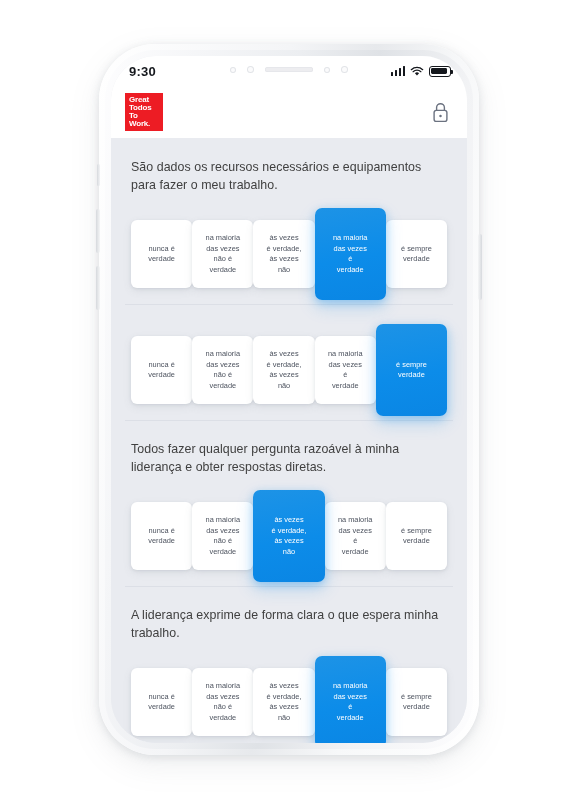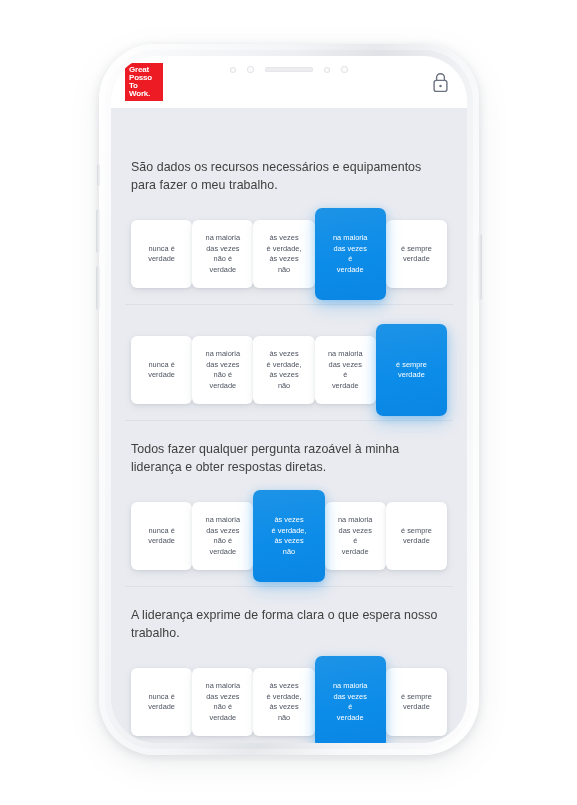--- a/index.html
+++ b/index.html
@@ -247,33 +247,52 @@
     <div class="phone-inner-ring"></div>
 
     <div class="btn-silent"></div>
     <div class="btn-vol-up"></div>
     <div class="btn-vol-dn"></div>
     <div class="btn-power"></div>
 
     <div class="phone-bezel">
       <div class="screen">
 
+        <div class="statusbar">
+          <div class="clock">9:30</div>
+          <div class="status-icons">
+            <span class="sig">
+                <i></i>
+                <i></i>
+                <i></i>
+                <i></i>
+              </span>
+            <svg class="wifi" viewBox="0 0 16 12">
+              <path d="M8 10.6 L5.6 7.9 a3.6 3.6 0 0 1 4.8 0 Z" fill="#15181d"></path>
+              <path d="M3.6 6.2 a6.4 6.4 0 0 1 8.8 0" stroke="#15181d" stroke-width="1.5" fill="none" stroke-linecap="round"></path>
+              <path d="M1.5 3.9 a9.6 9.6 0 0 1 13 0" stroke="#15181d" stroke-width="1.5" fill="none" stroke-linecap="round"></path>
+            </svg>
+            <span class="batt">
+                <span></span>
+              </span>
+          </div>
+        </div>
 
         <div class="notch">
           <span class="sensor sm"></span>
           <span class="sensor"></span>
           <span class="speaker"></span>
           <span class="sensor sm"></span>
           <span class="sensor"></span>
         </div>
 
         <div class="app-header">
           <div class="logo">
             <span>Great</span>
-            <span>Posso</span>
+            <span>Todos</span>
             <span>To</span>
             <span>Work.</span>
           </div>
           <svg class="lock-icon" viewBox="0 0 17 21">
             <path d="M4.6 8.4 V5.6 a3.9 3.9 0 0 1 7.8 0 V8.4" stroke="#6b7280" stroke-width="1.4" fill="none" stroke-linecap="round"></path>
             <rect x="2.1" y="8.4" width="12.8" height="11" rx="2.2" stroke="#6b7280" stroke-width="1.4" fill="none"></rect>
             <circle cx="8.5" cy="13.9" r="1.25" fill="#6b7280"></circle>
           </svg>
         </div>
 
@@ -332,21 +351,21 @@
                   </div>
                   <div class="opt">
                     <span>na maioria<br>das vezes<br>é<br>verdade</span>
                   </div>
                   <div class="opt">
                     <span>é sempre<br>verdade</span>
                   </div>
                 </div>
               </div>
               <div class="qblock">
-                <div class="qtext">A liderança exprime de forma clara o que espera nosso trabalho.</div>
+                <div class="qtext">A liderança exprime de forma clara o que espera minha trabalho.</div>
                 <div class="options">
                   <div class="opt">
                     <span>nunca é<br>verdade</span>
                   </div>
                   <div class="opt">
                     <span>na maioria<br>das vezes<br>não é<br>verdade</span>
                   </div>
                   <div class="opt">
                     <span>às vezes<br>é verdade,<br>às vezes<br>não</span>
                   </div>

